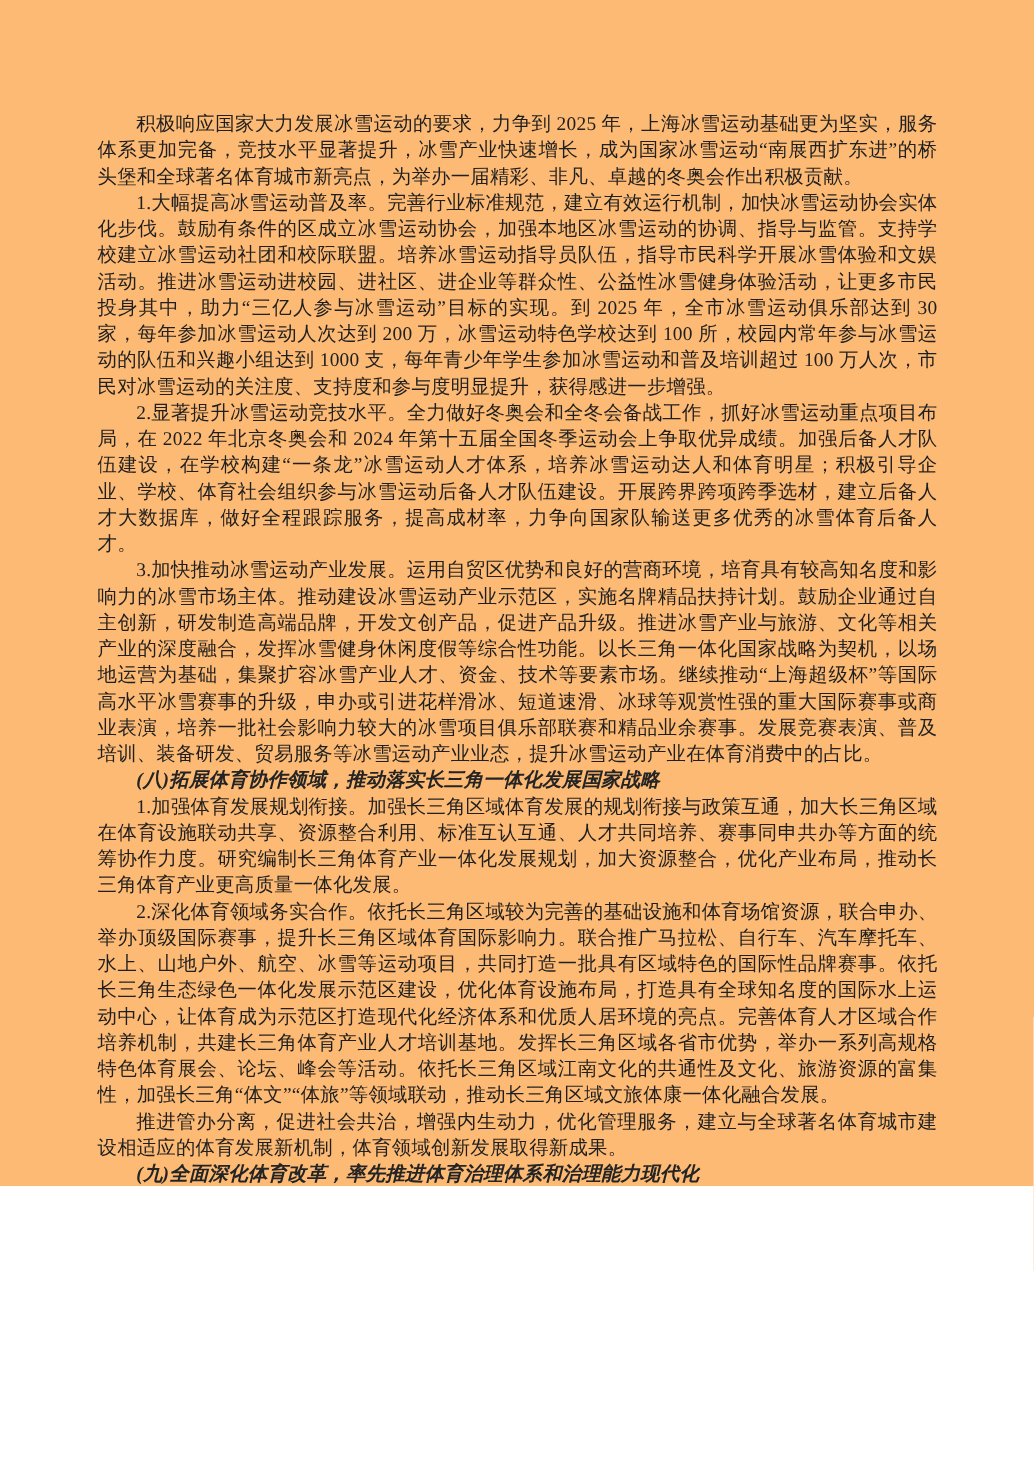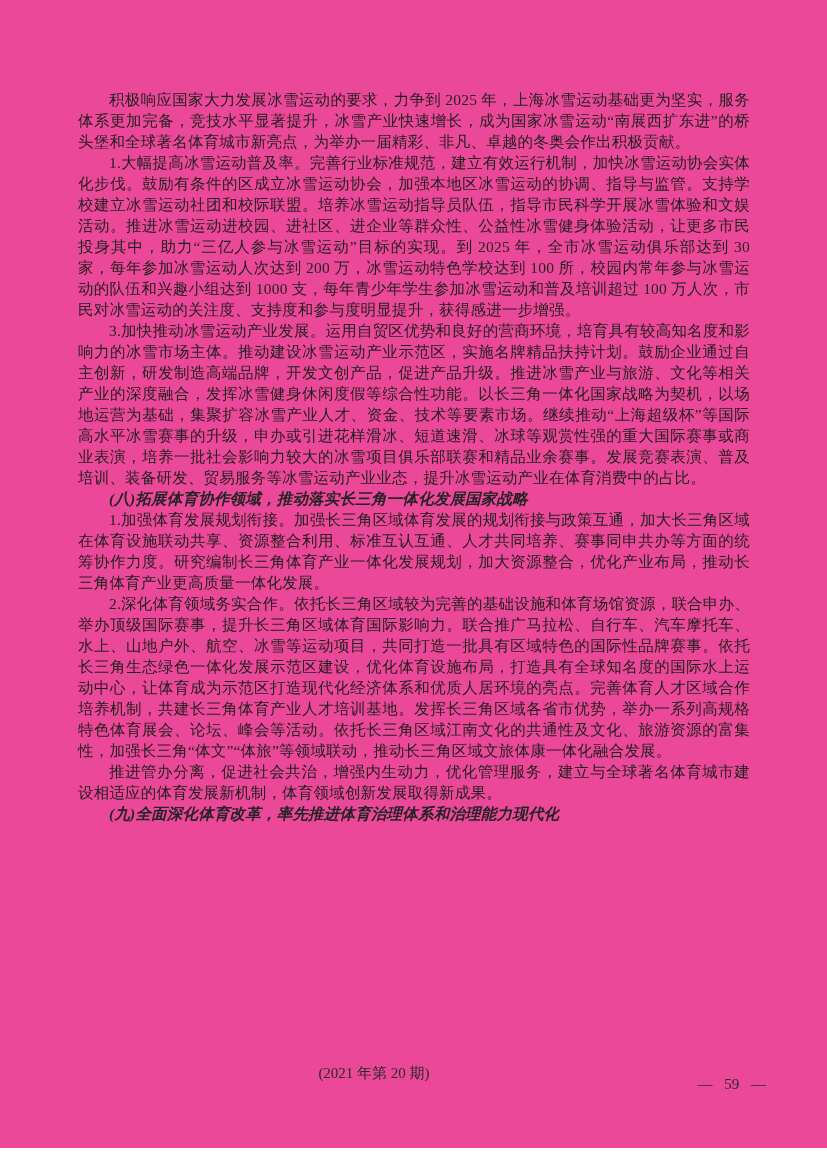--- a/index.html
+++ b/index.html
@@ -3,22 +3,22 @@
 <meta charset="utf-8">
 <style>
   html, body {
     margin: 0;
     padding: 0;
     background: #ffffff;
   }
   .page {
     position: relative;
     width: 827px;
-    height: 1148px;
-    background: #ec4899;
+    height: 949px;
+    background: #fdba74;
     overflow: hidden;
     box-sizing: border-box;
     font-family: "Liberation Serif", "DejaVu Serif", serif;
   }
   .content {
     position: absolute;
     left: 78px;
     top: 89px;
     width: 672px;
   }
@@ -64,20 +64,21 @@
   }
 </style>
 </head>
 <body>
 
 <div class="page">
 
   <div class="content">
       <p class="para body">积极响应国家大力发展冰雪运动的要求，力争到 2025 年，上海冰雪运动基础更为坚实，服务体系更加完备，竞技水平显著提升，冰雪产业快速增长，成为国家冰雪运动“南展西扩东进”的桥头堡和全球著名体育城市新亮点，为举办一届精彩、非凡、卓越的冬奥会作出积极贡献。</p>
       <p class="para body">1.大幅提高冰雪运动普及率。完善行业标准规范，建立有效运行机制，加快冰雪运动协会实体化步伐。鼓励有条件的区成立冰雪运动协会，加强本地区冰雪运动的协调、指导与监管。支持学校建立冰雪运动社团和校际联盟。培养冰雪运动指导员队伍，指导市民科学开展冰雪体验和文娱活动。推进冰雪运动进校园、进社区、进企业等群众性、公益性冰雪健身体验活动，让更多市民投身其中，助力“三亿人参与冰雪运动”目标的实现。到 2025 年，全市冰雪运动俱乐部达到 30 家，每年参加冰雪运动人次达到 200 万，冰雪运动特色学校达到 100 所，校园内常年参与冰雪运动的队伍和兴趣小组达到 1000 支，每年青少年学生参加冰雪运动和普及培训超过 100 万人次，市民对冰雪运动的关注度、支持度和参与度明显提升，获得感进一步增强。</p>
+      <p class="para body">2.显著提升冰雪运动竞技水平。全力做好冬奥会和全冬会备战工作，抓好冰雪运动重点项目布局，在 2022 年北京冬奥会和 2024 年第十五届全国冬季运动会上争取优异成绩。加强后备人才队伍建设，在学校构建“一条龙”冰雪运动人才体系，培养冰雪运动达人和体育明星；积极引导企业、学校、体育社会组织参与冰雪运动后备人才队伍建设。开展跨界跨项跨季选材，建立后备人才大数据库，做好全程跟踪服务，提高成材率，力争向国家队输送更多优秀的冰雪体育后备人才。</p>
       <p class="para body">3.加快推动冰雪运动产业发展。运用自贸区优势和良好的营商环境，培育具有较高知名度和影响力的冰雪市场主体。推动建设冰雪运动产业示范区，实施名牌精品扶持计划。鼓励企业通过自主创新，研发制造高端品牌，开发文创产品，促进产品升级。推进冰雪产业与旅游、文化等相关产业的深度融合，发挥冰雪健身休闲度假等综合性功能。以长三角一体化国家战略为契机，以场地运营为基础，集聚扩容冰雪产业人才、资金、技术等要素市场。继续推动“上海超级杯”等国际高水平冰雪赛事的升级，申办或引进花样滑冰、短道速滑、冰球等观赏性强的重大国际赛事或商业表演，培养一批社会影响力较大的冰雪项目俱乐部联赛和精品业余赛事。发展竞赛表演、普及培训、装备研发、贸易服务等冰雪运动产业业态，提升冰雪运动产业在体育消费中的占比。</p>
       <p class="para heading">(八)拓展体育协作领域，推动落实长三角一体化发展国家战略</p>
       <p class="para body">1.加强体育发展规划衔接。加强长三角区域体育发展的规划衔接与政策互通，加大长三角区域在体育设施联动共享、资源整合利用、标准互认互通、人才共同培养、赛事同申共办等方面的统筹协作力度。研究编制长三角体育产业一体化发展规划，加大资源整合，优化产业布局，推动长三角体育产业更高质量一体化发展。</p>
       <p class="para body">2.深化体育领域务实合作。依托长三角区域较为完善的基础设施和体育场馆资源，联合申办、举办顶级国际赛事，提升长三角区域体育国际影响力。联合推广马拉松、自行车、汽车摩托车、水上、山地户外、航空、冰雪等运动项目，共同打造一批具有区域特色的国际性品牌赛事。依托长三角生态绿色一体化发展示范区建设，优化体育设施布局，打造具有全球知名度的国际水上运动中心，让体育成为示范区打造现代化经济体系和优质人居环境的亮点。完善体育人才区域合作培养机制，共建长三角体育产业人才培训基地。发挥长三角区域各省市优势，举办一系列高规格特色体育展会、论坛、峰会等活动。依托长三角区域江南文化的共通性及文化、旅游资源的富集性，加强长三角“体文”“体旅”等领域联动，推动长三角区域文旅体康一体化融合发展。</p>
       <p class="para body">推进管办分离，促进社会共治，增强内生动力，优化管理服务，建立与全球著名体育城市建设相适应的体育发展新机制，体育领域创新发展取得新成果。</p>
       <p class="para heading">(九)全面深化体育改革，率先推进体育治理体系和治理能力现代化</p>
     </div>
 
   <div class="footer">
     <span class="footer-issue">(2021 年第 20 期)</span>

